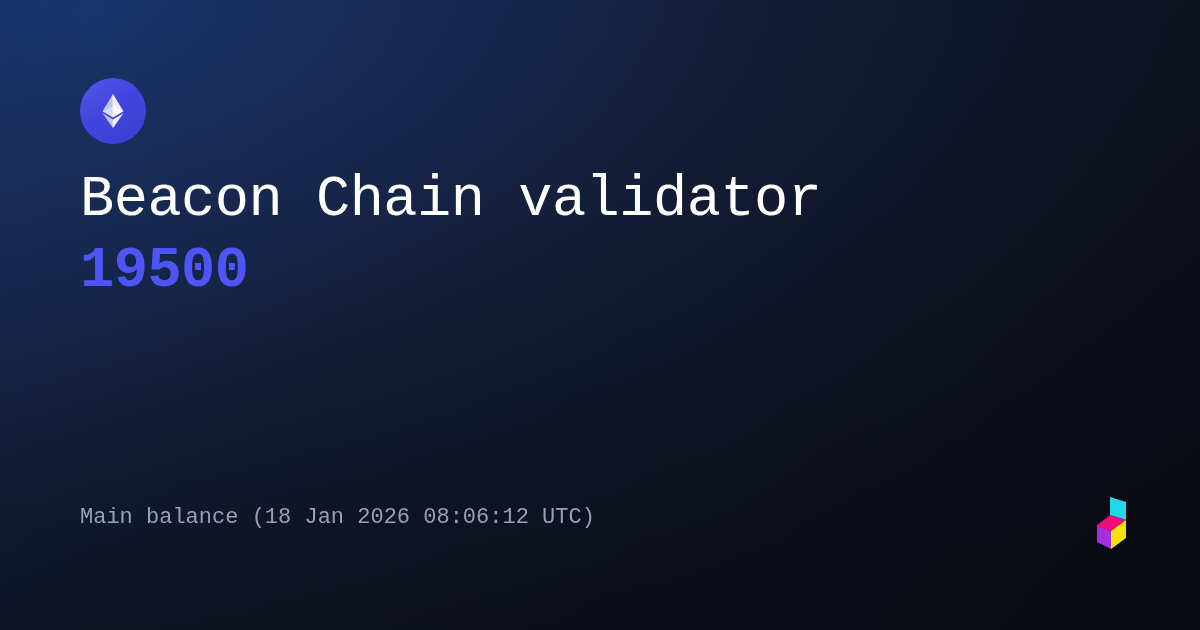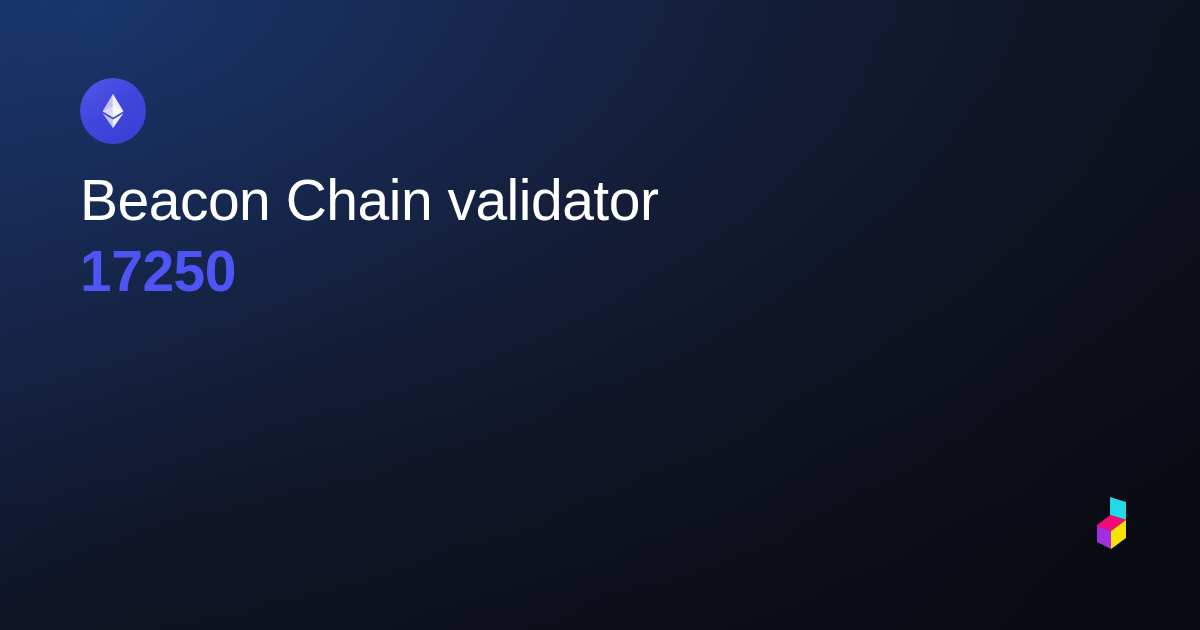--- a/index.html
+++ b/index.html
@@ -18,20 +18,21 @@
 
   .og-card {
     position: relative;
     width: 1200px;
     height: 630px;
     box-sizing: border-box;
     background-color: #11182c;
     background-image:
       radial-gradient(120% 110% at 8% 2%, #17305f 0%, #16274c 22%, #141d36 48%, #101425 72%, #0c0e18 100%);
     overflow: hidden;
+    font-family: Liberation Mono, monospace;
   }
 
   .og-card::after {
     content: "";
     position: absolute;
     inset: 0;
     background-image:
       linear-gradient(135deg, rgba(28,62,128,0.40) 0%, rgba(20,34,70,0.12) 38%, rgba(8,9,16,0.30) 78%, rgba(6,7,12,0.55) 100%);
     pointer-events: none;
   }
@@ -134,26 +135,27 @@
         <polygon fill="#ffffff" fill-opacity="0.68" points="127.96,0 0,212.32 127.96,287.96 127.96,154.16"></polygon>
         <polygon fill="#ffffff" fill-opacity="0.92" points="127.96,312.19 126.39,314.1 126.39,412.31 127.96,416.91 255.99,236.59"></polygon>
         <polygon fill="#ffffff" fill-opacity="0.68" points="127.96,416.91 127.96,312.19 0,236.59"></polygon>
         <polygon fill="#ffffff" fill-opacity="0.55" points="127.96,287.96 255.93,212.32 127.96,154.16"></polygon>
         <polygon fill="#ffffff" fill-opacity="0.40" points="0,212.32 127.96,287.96 127.96,154.16"></polygon>
       </svg>
     </div>
 
     <h1 class="page-title">
       <span>Beacon Chain validator</span>
-      <span class="validator-index">17250</span>
+      <span class="validator-index">19500</span>
     </h1>
 
   </div>
 
   <div class="stats-block">
+    <p class="stat-label">Main balance (18 Jan 2026 08:06:12 UTC)</p>
   </div>
 
   <div class="brand-mark">
     <svg viewBox="0 0 44 62" aria-hidden="true">
       <polygon fill="#22d9e8" points="16,3 32,8 32,26 16,21"></polygon>
       <polygon fill="#f50a7a" points="16,21 32,26 17,37 2,32"></polygon>
       <polygon fill="#f6e400" points="32,26 32,44 17,55 17,37"></polygon>
       <polygon fill="#a32ee0" points="17,37 17,55 3,48 3,32"></polygon>
     </svg>
   </div>

